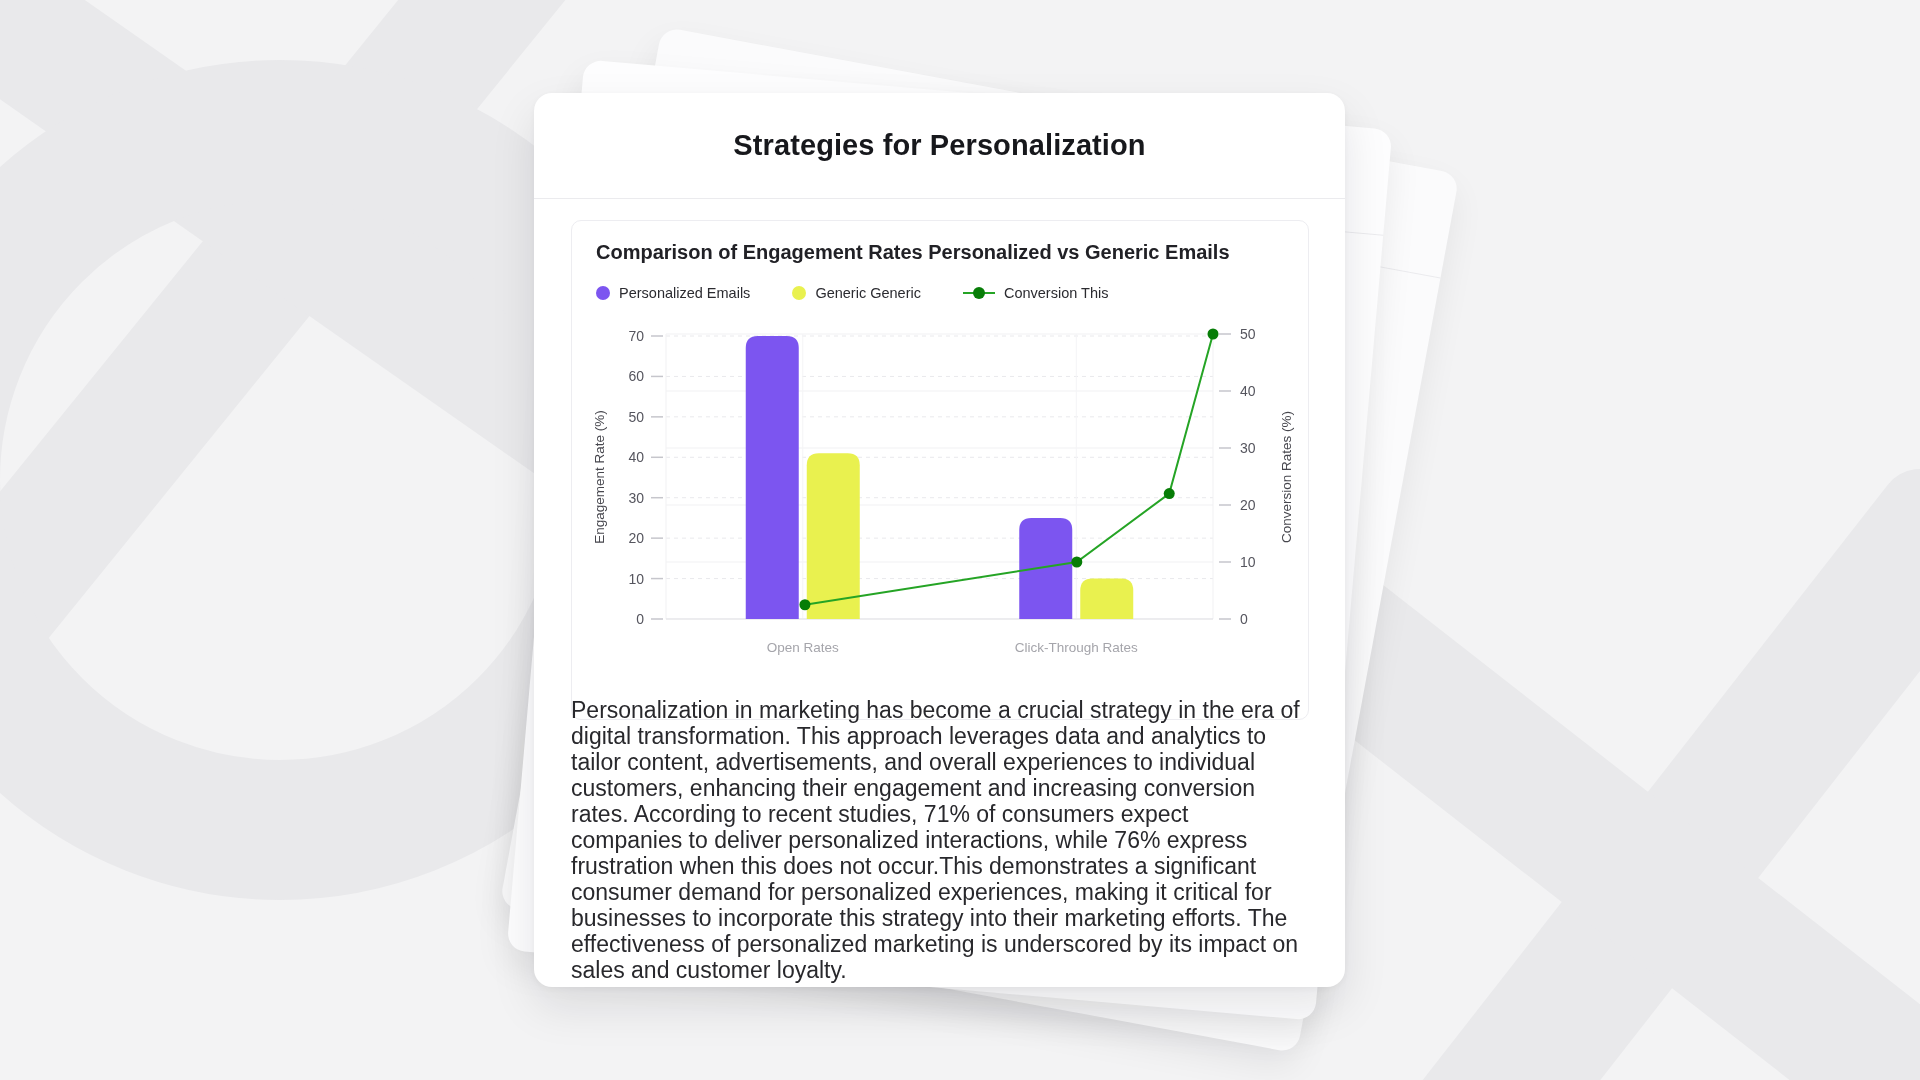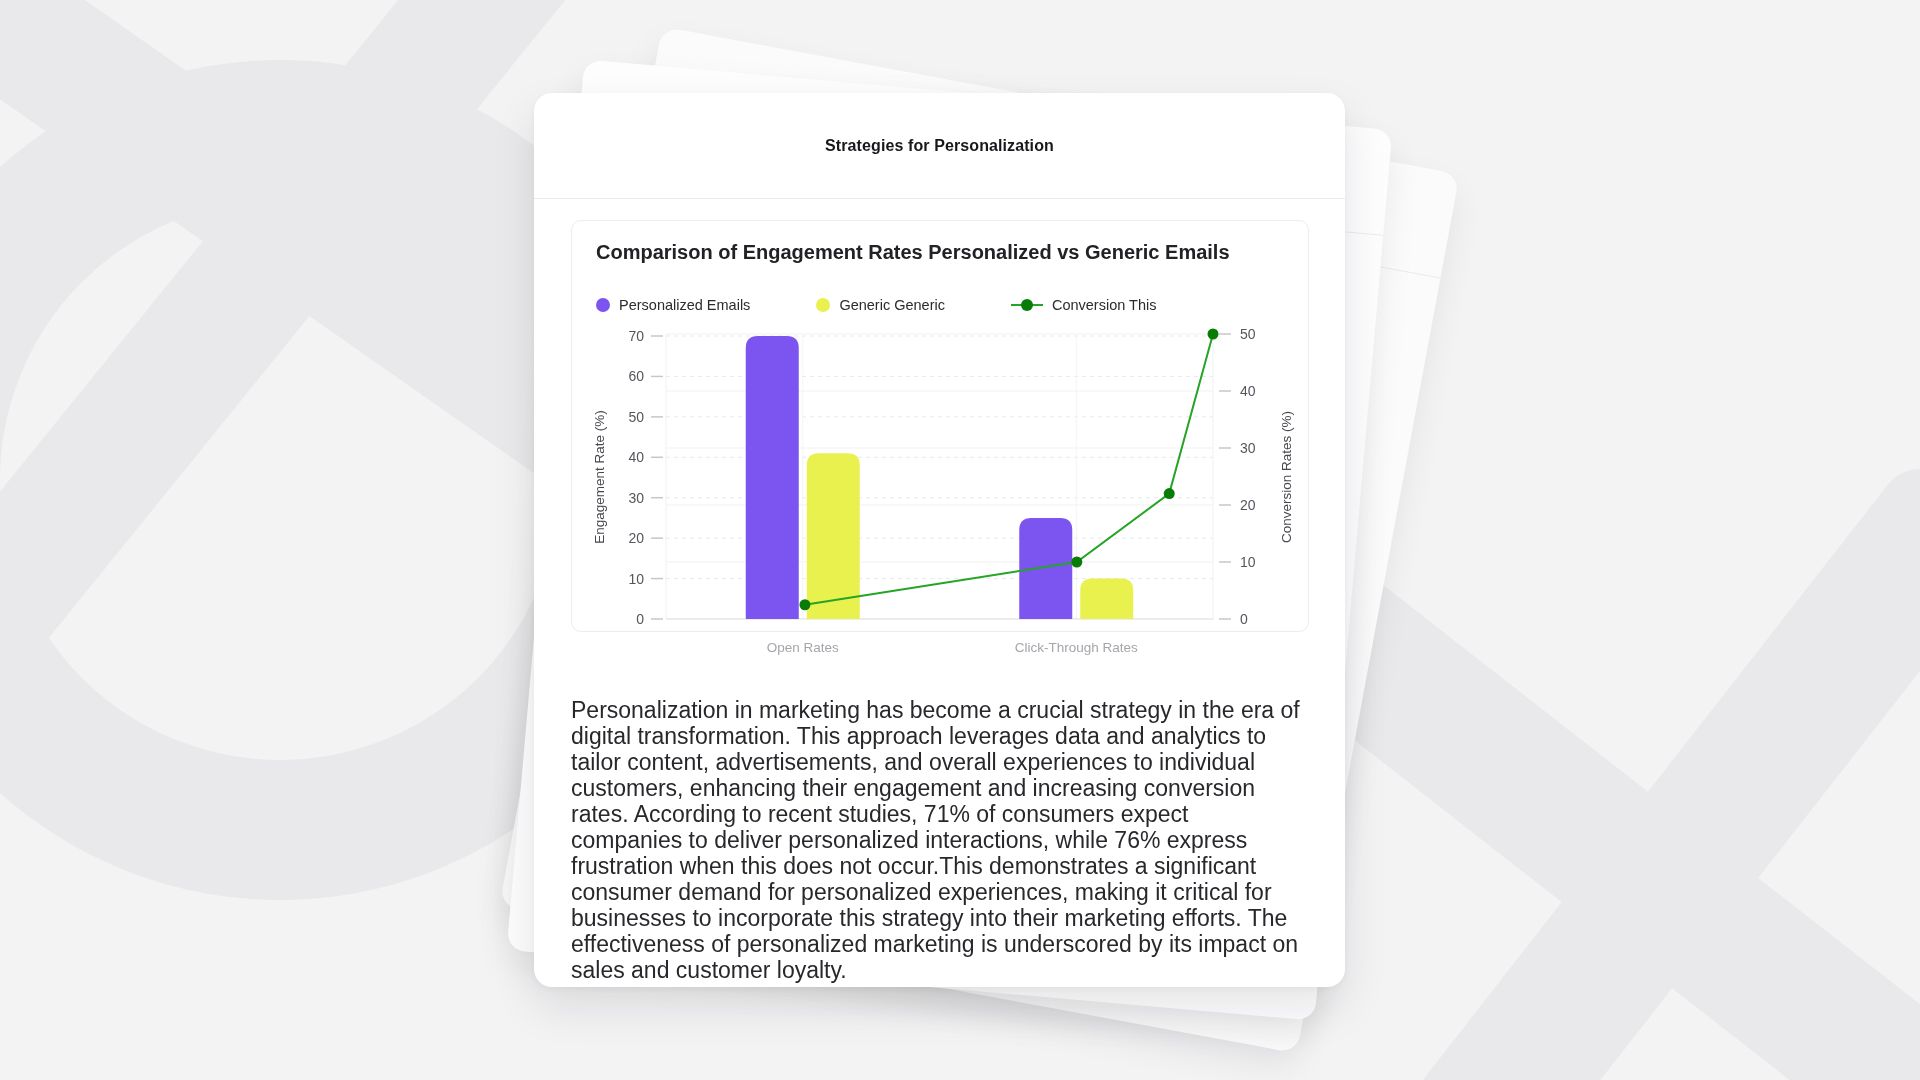--- a/index.html
+++ b/index.html
@@ -25,40 +25,40 @@
   .card.back1{z-index:2;transform:translate(10px,0) rotate(5deg);background:#fdfdfe;
     box-shadow:0 16px 35px rgba(20,20,30,0.08);}
   .card.back2{z-index:1;transform:translate(40px,0) rotate(10.5deg);background:#fbfbfc;
     box-shadow:0 16px 35px rgba(20,20,30,0.07);}
   .card.front{z-index:4;box-shadow:0 20px 45px rgba(20,20,30,0.10), 0 2px 6px rgba(0,0,0,0.04);}
   .card .header{
     height:105px;border-bottom:1px solid #ebebee;
     display:flex;align-items:center;justify-content:center;
   }
   .card .header .title{
-    font-size:16px;font-weight:700;color:#17181c;letter-spacing:0.1px;
+    font-size:29px;font-weight:700;color:#17181c;letter-spacing:0.1px;
   }
   .back-link{
     position:absolute;left:1322px;top:470px;z-index:3;
     font-size:17px;color:#6a5ae0;text-decoration:underline;
     transform:rotate(7deg);
   }
   
   .chart-panel{
-    position:absolute;left:37px;top:127px;width:738px;height:412px;
+    position:absolute;left:37px;top:127px;width:738px;height:500px;
     background:#ffffff;border:1px solid #ededf1;border-radius:10px;
     box-sizing:border-box;
   }
   .chart-title{
     position:absolute;left:24px;top:20px;right:24px;
     font-size:20px;font-weight:700;color:#212126;
   }
   .chart-legend{
-    position:absolute;left:24px;top:72px;height:24px;
-    display:flex;align-items:center;gap:66px;
+    position:absolute;left:24px;top:60px;height:24px;
+    display:flex;align-items:center;gap:42px;
   }
   .legend-item{display:flex;align-items:center;gap:9px;font-size:14.5px;color:#2b2b30;}
   .legend-dot{width:14px;height:14px;border-radius:50%;display:inline-block;}
   .legend-line{width:32px;height:2px;position:relative;display:inline-block;}
   .legend-line .legend-line-dot{
     position:absolute;width:12px;height:12px;border-radius:50%;
     left:10px;top:-5px;
   }
   .chart-svg{position:absolute;left:0;top:96px;}
   

